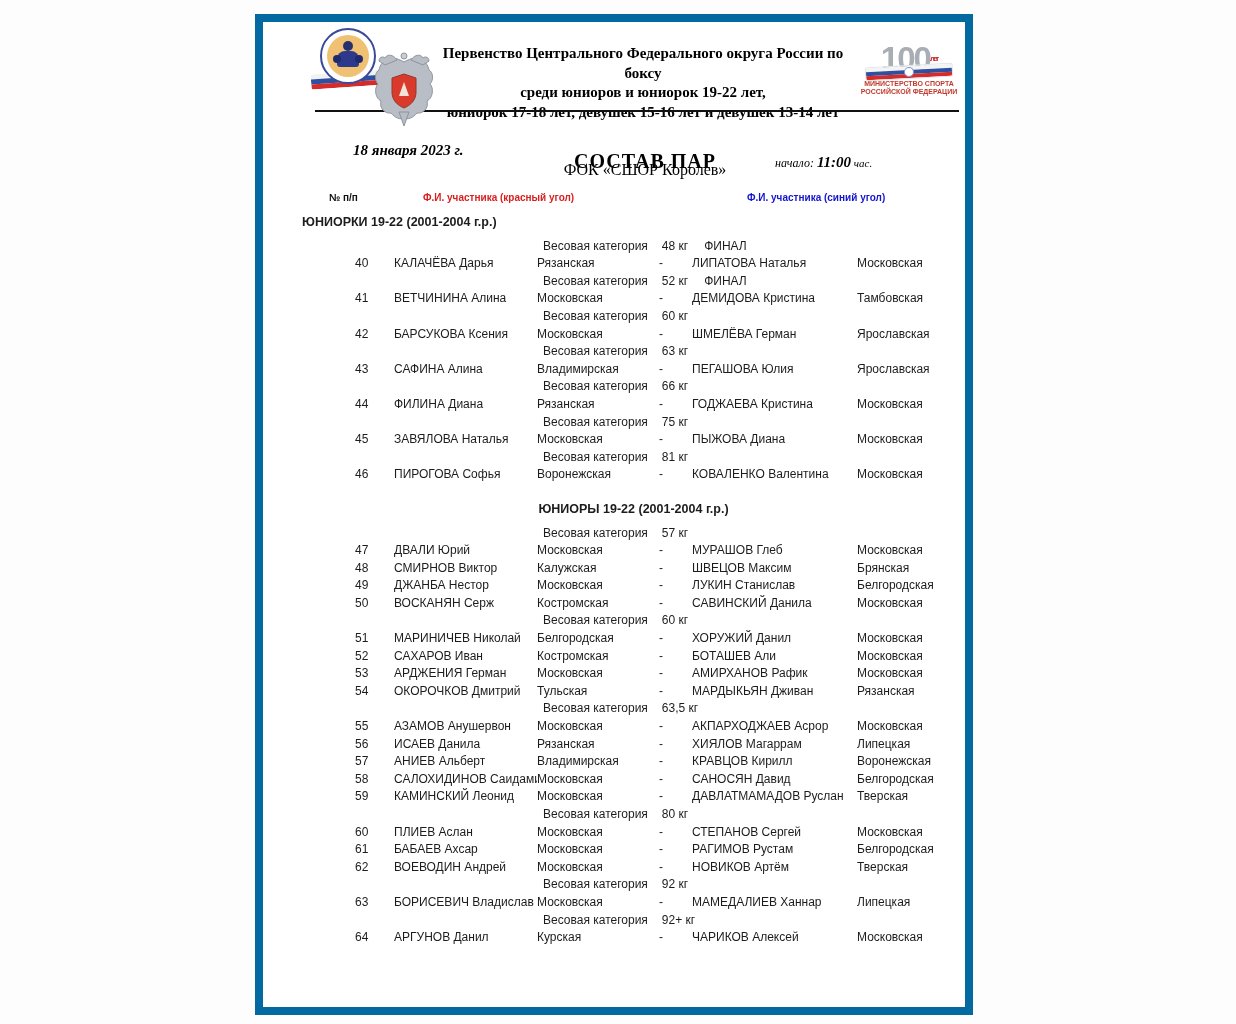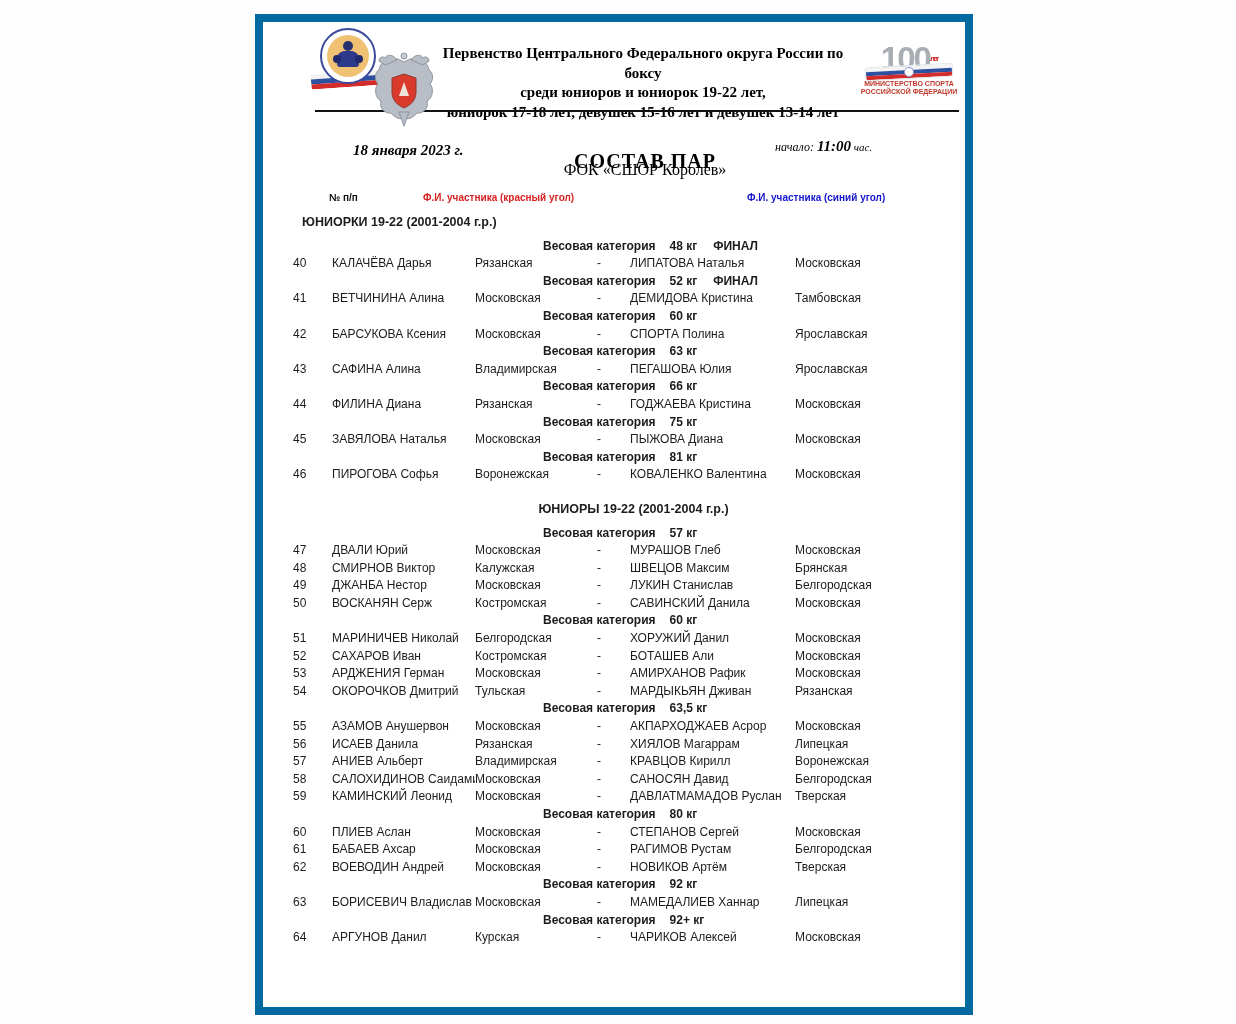--- a/index.html
+++ b/index.html
@@ -45,38 +45,38 @@
   .min-cap{font-size:7px;line-height:8px;font-weight:bold;color:var(--caption_red);}
 
   
   .meta{position:absolute;left:0;right:0;top:112px;height:54px;
     font-family:"Liberation Serif",serif;color:#000;}
   .meta .date{position:absolute;left:90px;top:8px;font-size:15px;font-weight:bold;font-style:italic;}
   .meta .big-title{position:absolute;left:277px;width:210px;top:16px;text-align:center;
     font-size:20px;font-weight:bold;letter-spacing:1px;}
   .meta .venue{position:absolute;left:257px;width:250px;top:27px;text-align:center;
     font-size:16px;}
-  .meta .start{position:absolute;left:512px;top:4px;font-size:12px;font-style:italic;}
+  .meta .start{position:absolute;left:512px;top:20px;font-size:12px;font-style:italic;}
   .meta .start b{font-size:15px;}
   .meta .start i{font-size:11px;font-style:italic;}
 
   
   .cols{position:absolute;left:0;right:0;top:170px;height:14px;font-size:10px;font-weight:bold;}
   .cols .c1{position:absolute;left:66px;color:#111;}
   .cols .c2{position:absolute;left:160px;color:var(--red);}
   .cols .c3{position:absolute;left:484px;color:var(--blue);}
 
   
   .table{position:absolute;left:0;right:0;top:192px;font-size:12px;line-height:17.6px;}
   .section-title{font-weight:bold;font-size:12.5px;padding-left:39px;margin-bottom:6px;}
   .section + .section .section-title{margin-top:17px;text-align:center;}
-  .weight-line{font-weight:bold;padding-left:280px;white-space:nowrap;}
+  .weight-line{font-weight:normal;padding-left:280px;white-space:nowrap;}
   .weight-line .wv{margin-left:14px;}
   .weight-line .ws{margin-left:16px;}
-  .bout-row{display:grid;grid-template-columns:39px 143px 122px 33px 165px 1fr;padding-left:30px;}
+  .bout-row{display:grid;grid-template-columns:39px 143px 122px 33px 165px 1fr;padding-left:92px;}
   .bout-row span{white-space:nowrap;overflow:hidden;}
 
   
   .footer{position:absolute;left:0;right:0;bottom:8px;text-align:center;
     font-family:"Liberation Serif",serif;font-weight:bold;font-size:13.5px;color:#000;}
 </style>
 </head>
 <body>
 
 <div class="page">
@@ -166,21 +166,21 @@
             <span class="c-dash">-</span>
             <span class="c-blue">ДЕМИДОВА Кристина</span>
             <span class="c-blueteam">Тамбовская</span>
           </div>
           <div class="weight-line"><span class="wl">Весовая категория</span><span class="wv">60 кг</span></div>
           <div class="bout-row">
             <span class="c-num">42</span>
             <span class="c-red">БАРСУКОВА Ксения</span>
             <span class="c-redteam">Московская</span>
             <span class="c-dash">-</span>
-            <span class="c-blue">СПОРТА Полина</span>
+            <span class="c-blue">ШМЕЛЁВА Герман</span>
             <span class="c-blueteam">Ярославская</span>
           </div>
           <div class="weight-line"><span class="wl">Весовая категория</span><span class="wv">63 кг</span></div>
           <div class="bout-row">
             <span class="c-num">43</span>
             <span class="c-red">САФИНА Алина</span>
             <span class="c-redteam">Владимирская</span>
             <span class="c-dash">-</span>
             <span class="c-blue">ПЕГАШОВА Юлия</span>
             <span class="c-blueteam">Ярославская</span>

